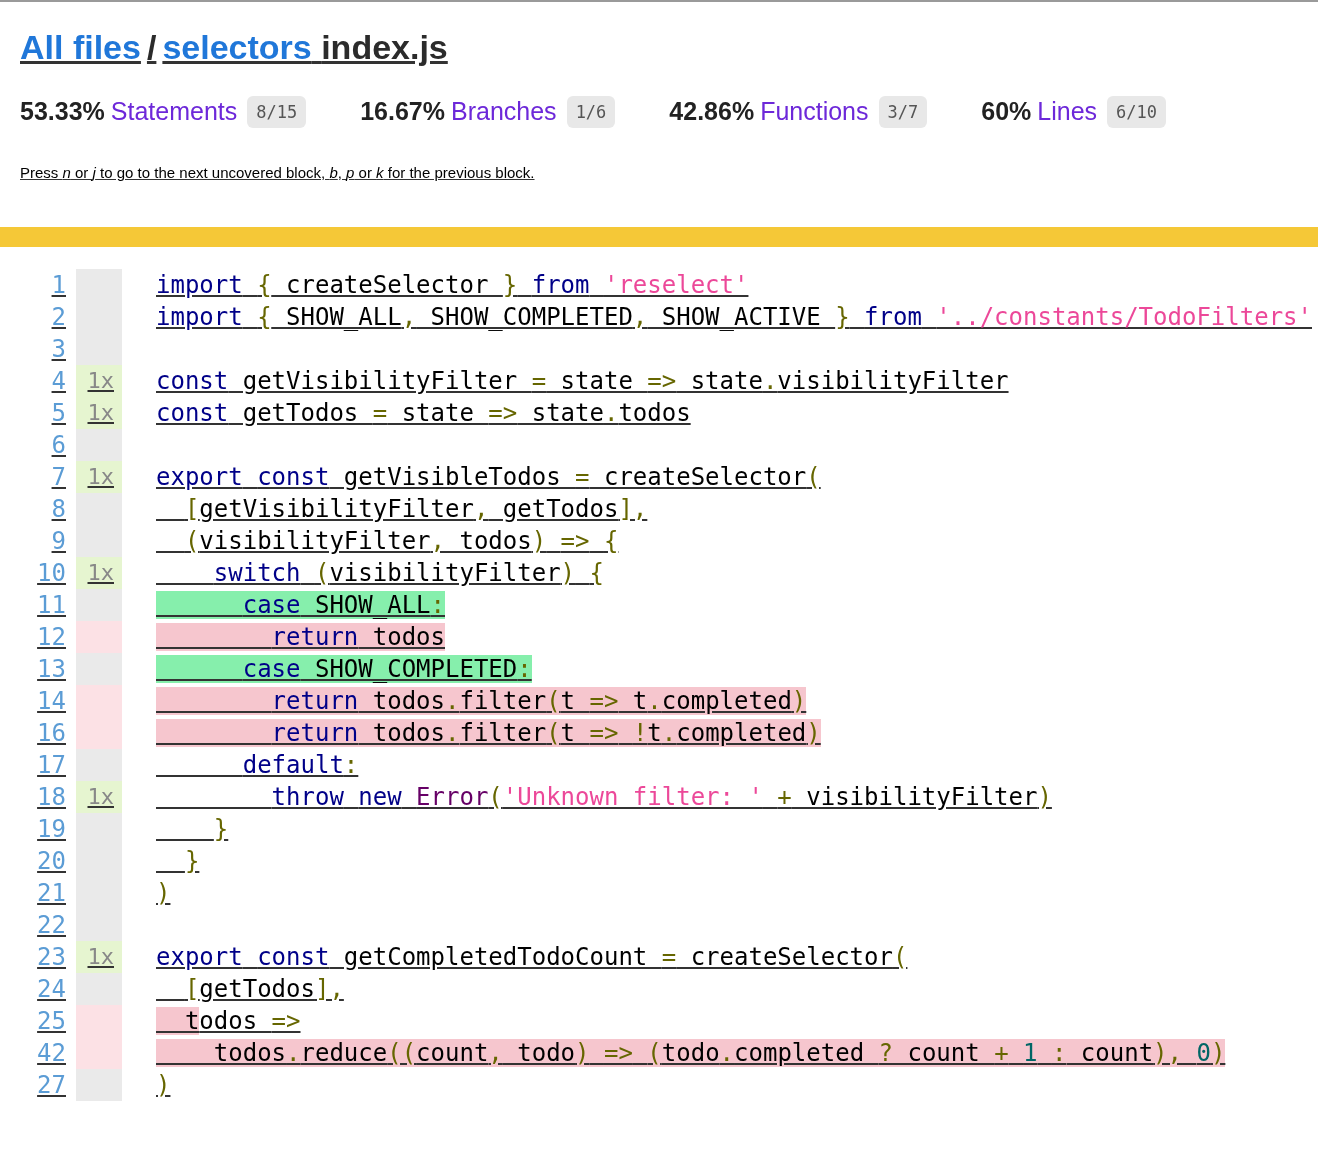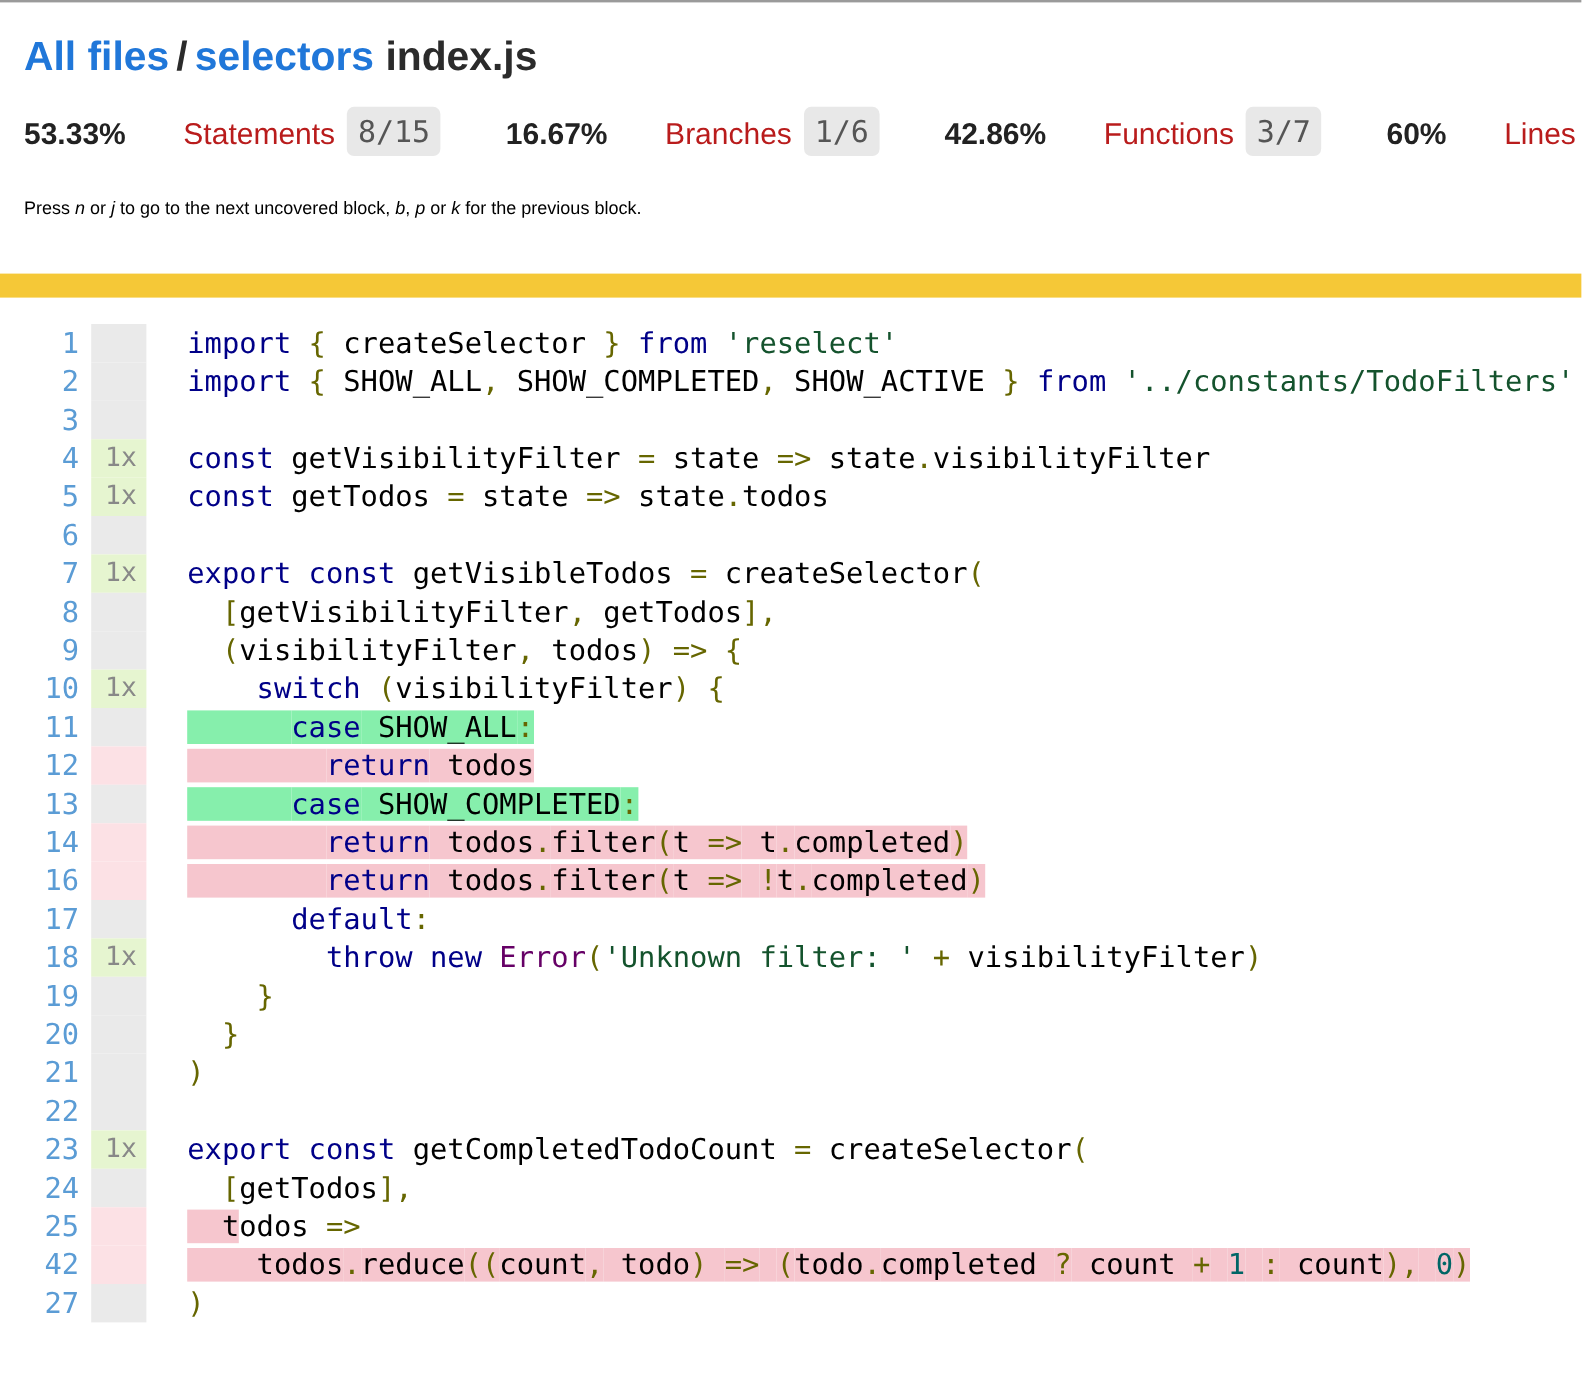--- a/index.html
+++ b/index.html
@@ -6,20 +6,21 @@
     margin: 0;
     padding: 0;
     background: #ffffff;
     font-family: "Liberation Sans", sans-serif;
     color: #333;
   }
   .page {
     width: 1318px;
     border-top: 2px solid #9a9a9a;
     box-sizing: border-box;
+    text-decoration: underline;
   }
   
   .header {
     padding: 26px 20px 0 20px;
   }
   .breadcrumb {
     font-size: 34px;
     font-weight: bold;
     margin: 0 0 30px 0;
     color: #2b2b2b;
@@ -40,27 +41,26 @@
   .stat {
     display: inline-block;
     margin-right: 54px;
     font-size: 25px;
   }
   .stat-value {
     font-weight: bold;
     color: #222;
   }
   .stat-label {
-    color: #b91c1c;
+    color: #6d28d9;
     padding-left: 6px;
-    margin-left: 42px;
   }
   .fraction {
     font-family: "DejaVu Sans Mono", monospace;
-    font-size: 25px;
+    font-size: 17px;
     color: #555;
     background: #e8e8e8;
     padding: 6px 9px;
     border-radius: 6px;
     margin-left: 10px;
     position: relative;
     top: -2px;
   }
   .hint {
     font-size: 15px;
@@ -114,21 +114,21 @@
     margin: 0;
     font-family: "DejaVu Sans Mono", monospace;
     font-size: 24px;
     line-height: 32px;
     white-space: pre;
   }
   
   .tk-k { color: #008; }
   .tk-n { color: #000; }
   .tk-p { color: #660; }
-  .tk-s { color: #14532d; }
+  .tk-s { color: #ec4899; }
   .tk-t { color: #606; }
   .tk-l { color: #066; }
   
   .hl-y { background: #86efac; }
   .hl-p { background: #f6c6ce; }
 </style>
 </head>
 <body>
 
 <div class="page">

